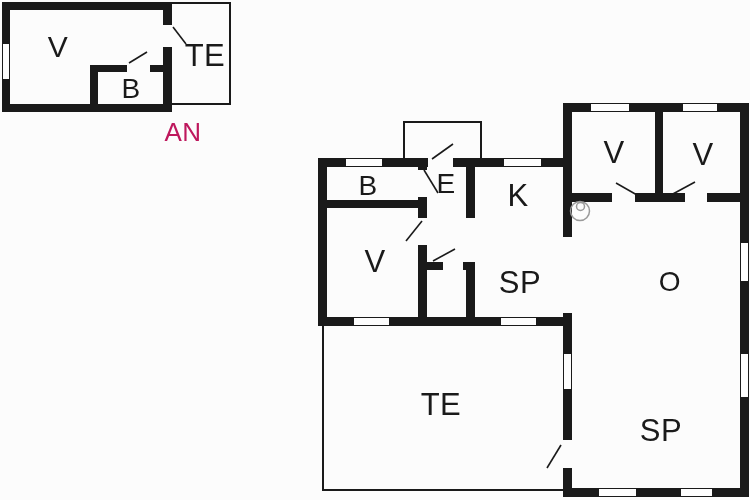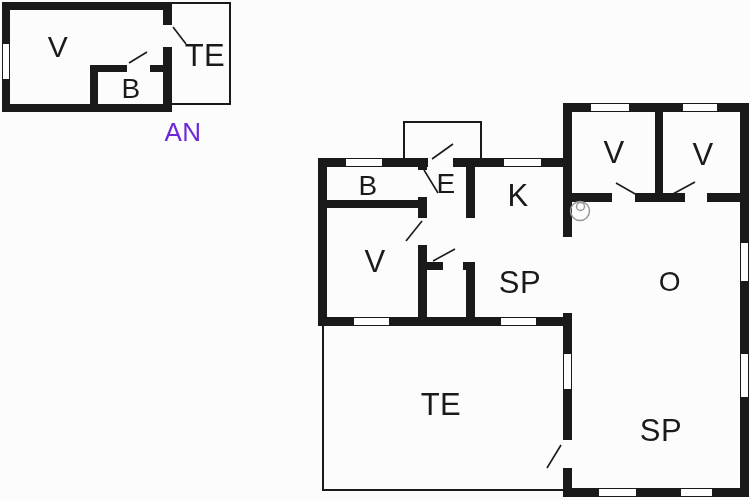--- a/index.html
+++ b/index.html
@@ -88,21 +88,21 @@
       <line x1="433" y1="261" x2="455" y2="249" stroke="#1a1a1a" stroke-width="1.6"></line>
       <line x1="616" y1="183" x2="637" y2="195" stroke="#1a1a1a" stroke-width="1.6"></line>
       <line x1="671" y1="195" x2="695" y2="182" stroke="#1a1a1a" stroke-width="1.6"></line>
       <line x1="561" y1="445" x2="547" y2="468" stroke="#1a1a1a" stroke-width="1.6"></line>
       <circle cx="580" cy="211" r="9.5" fill="none" stroke="#9a9a9a" stroke-width="1.5"></circle>
       <circle cx="580.5" cy="206.5" r="4" fill="none" stroke="#9a9a9a" stroke-width="1.5"></circle>
     </svg>
     <span class="room-label" style="left: 58px; top: 47px; font-size: 30px; color: rgb(26, 26, 26);">V</span>
     <span class="room-label" style="left: 131px; top: 89px; font-size: 28px; color: rgb(26, 26, 26);">B</span>
     <span class="room-label" style="left: 205px; top: 55px; font-size: 31px; color: rgb(26, 26, 26);">TE</span>
-    <span class="room-label" style="left: 183px; top: 132px; font-size: 26px; color: #6d28d9;">AN</span>
+    <span class="room-label" style="left: 183px; top: 132px; font-size: 26px; color: #be185d;">AN</span>
     <span class="room-label" style="left: 368px; top: 186px; font-size: 28px; color: rgb(26, 26, 26);">B</span>
     <span class="room-label" style="left: 446px; top: 184px; font-size: 28px; color: rgb(26, 26, 26);">E</span>
     <span class="room-label" style="left: 518px; top: 195px; font-size: 31px; color: rgb(26, 26, 26);">K</span>
     <span class="room-label" style="left: 375px; top: 261px; font-size: 31px; color: rgb(26, 26, 26);">V</span>
     <span class="room-label" style="left: 614px; top: 152px; font-size: 31px; color: rgb(26, 26, 26);">V</span>
     <span class="room-label" style="left: 703px; top: 154px; font-size: 31px; color: rgb(26, 26, 26);">V</span>
     <span class="room-label" style="left: 520px; top: 282px; font-size: 31px; color: rgb(26, 26, 26);">SP</span>
     <span class="room-label" style="left: 670px; top: 282px; font-size: 28px; color: rgb(26, 26, 26);">O</span>
     <span class="room-label" style="left: 661px; top: 430px; font-size: 31px; color: rgb(26, 26, 26);">SP</span>
     <span class="room-label" style="left: 441px; top: 404px; font-size: 31px; color: rgb(26, 26, 26);">TE</span>

